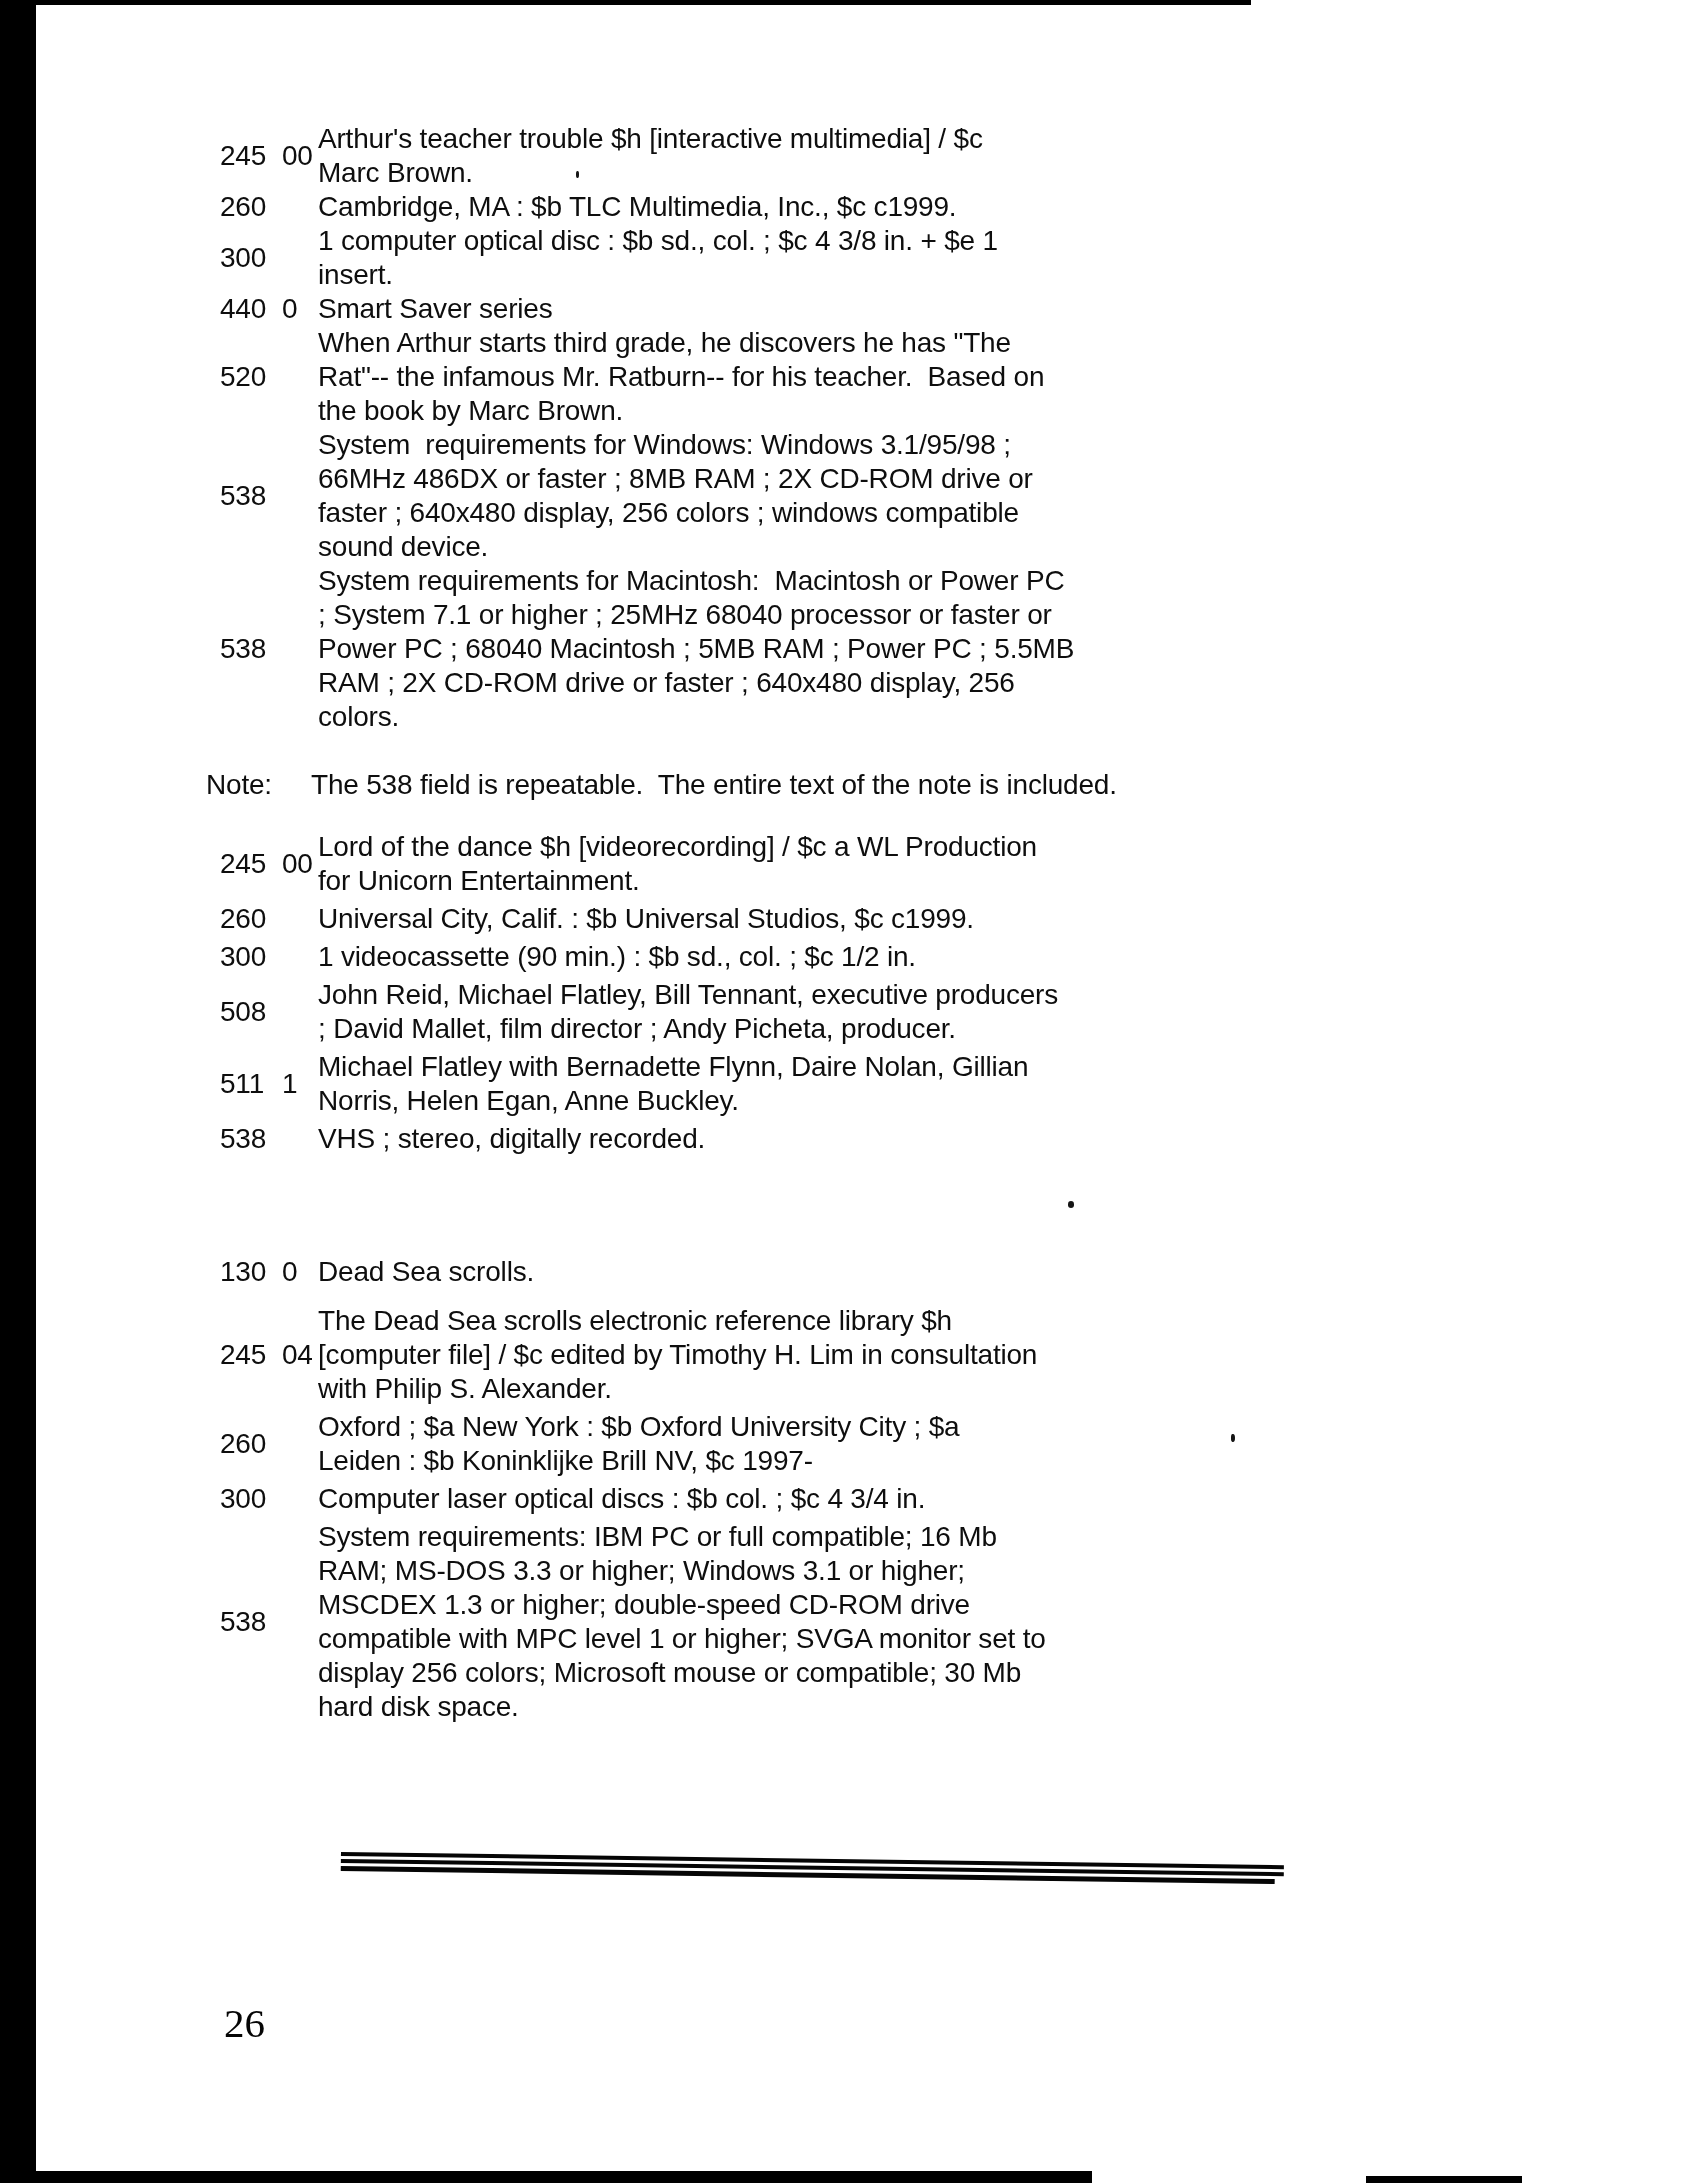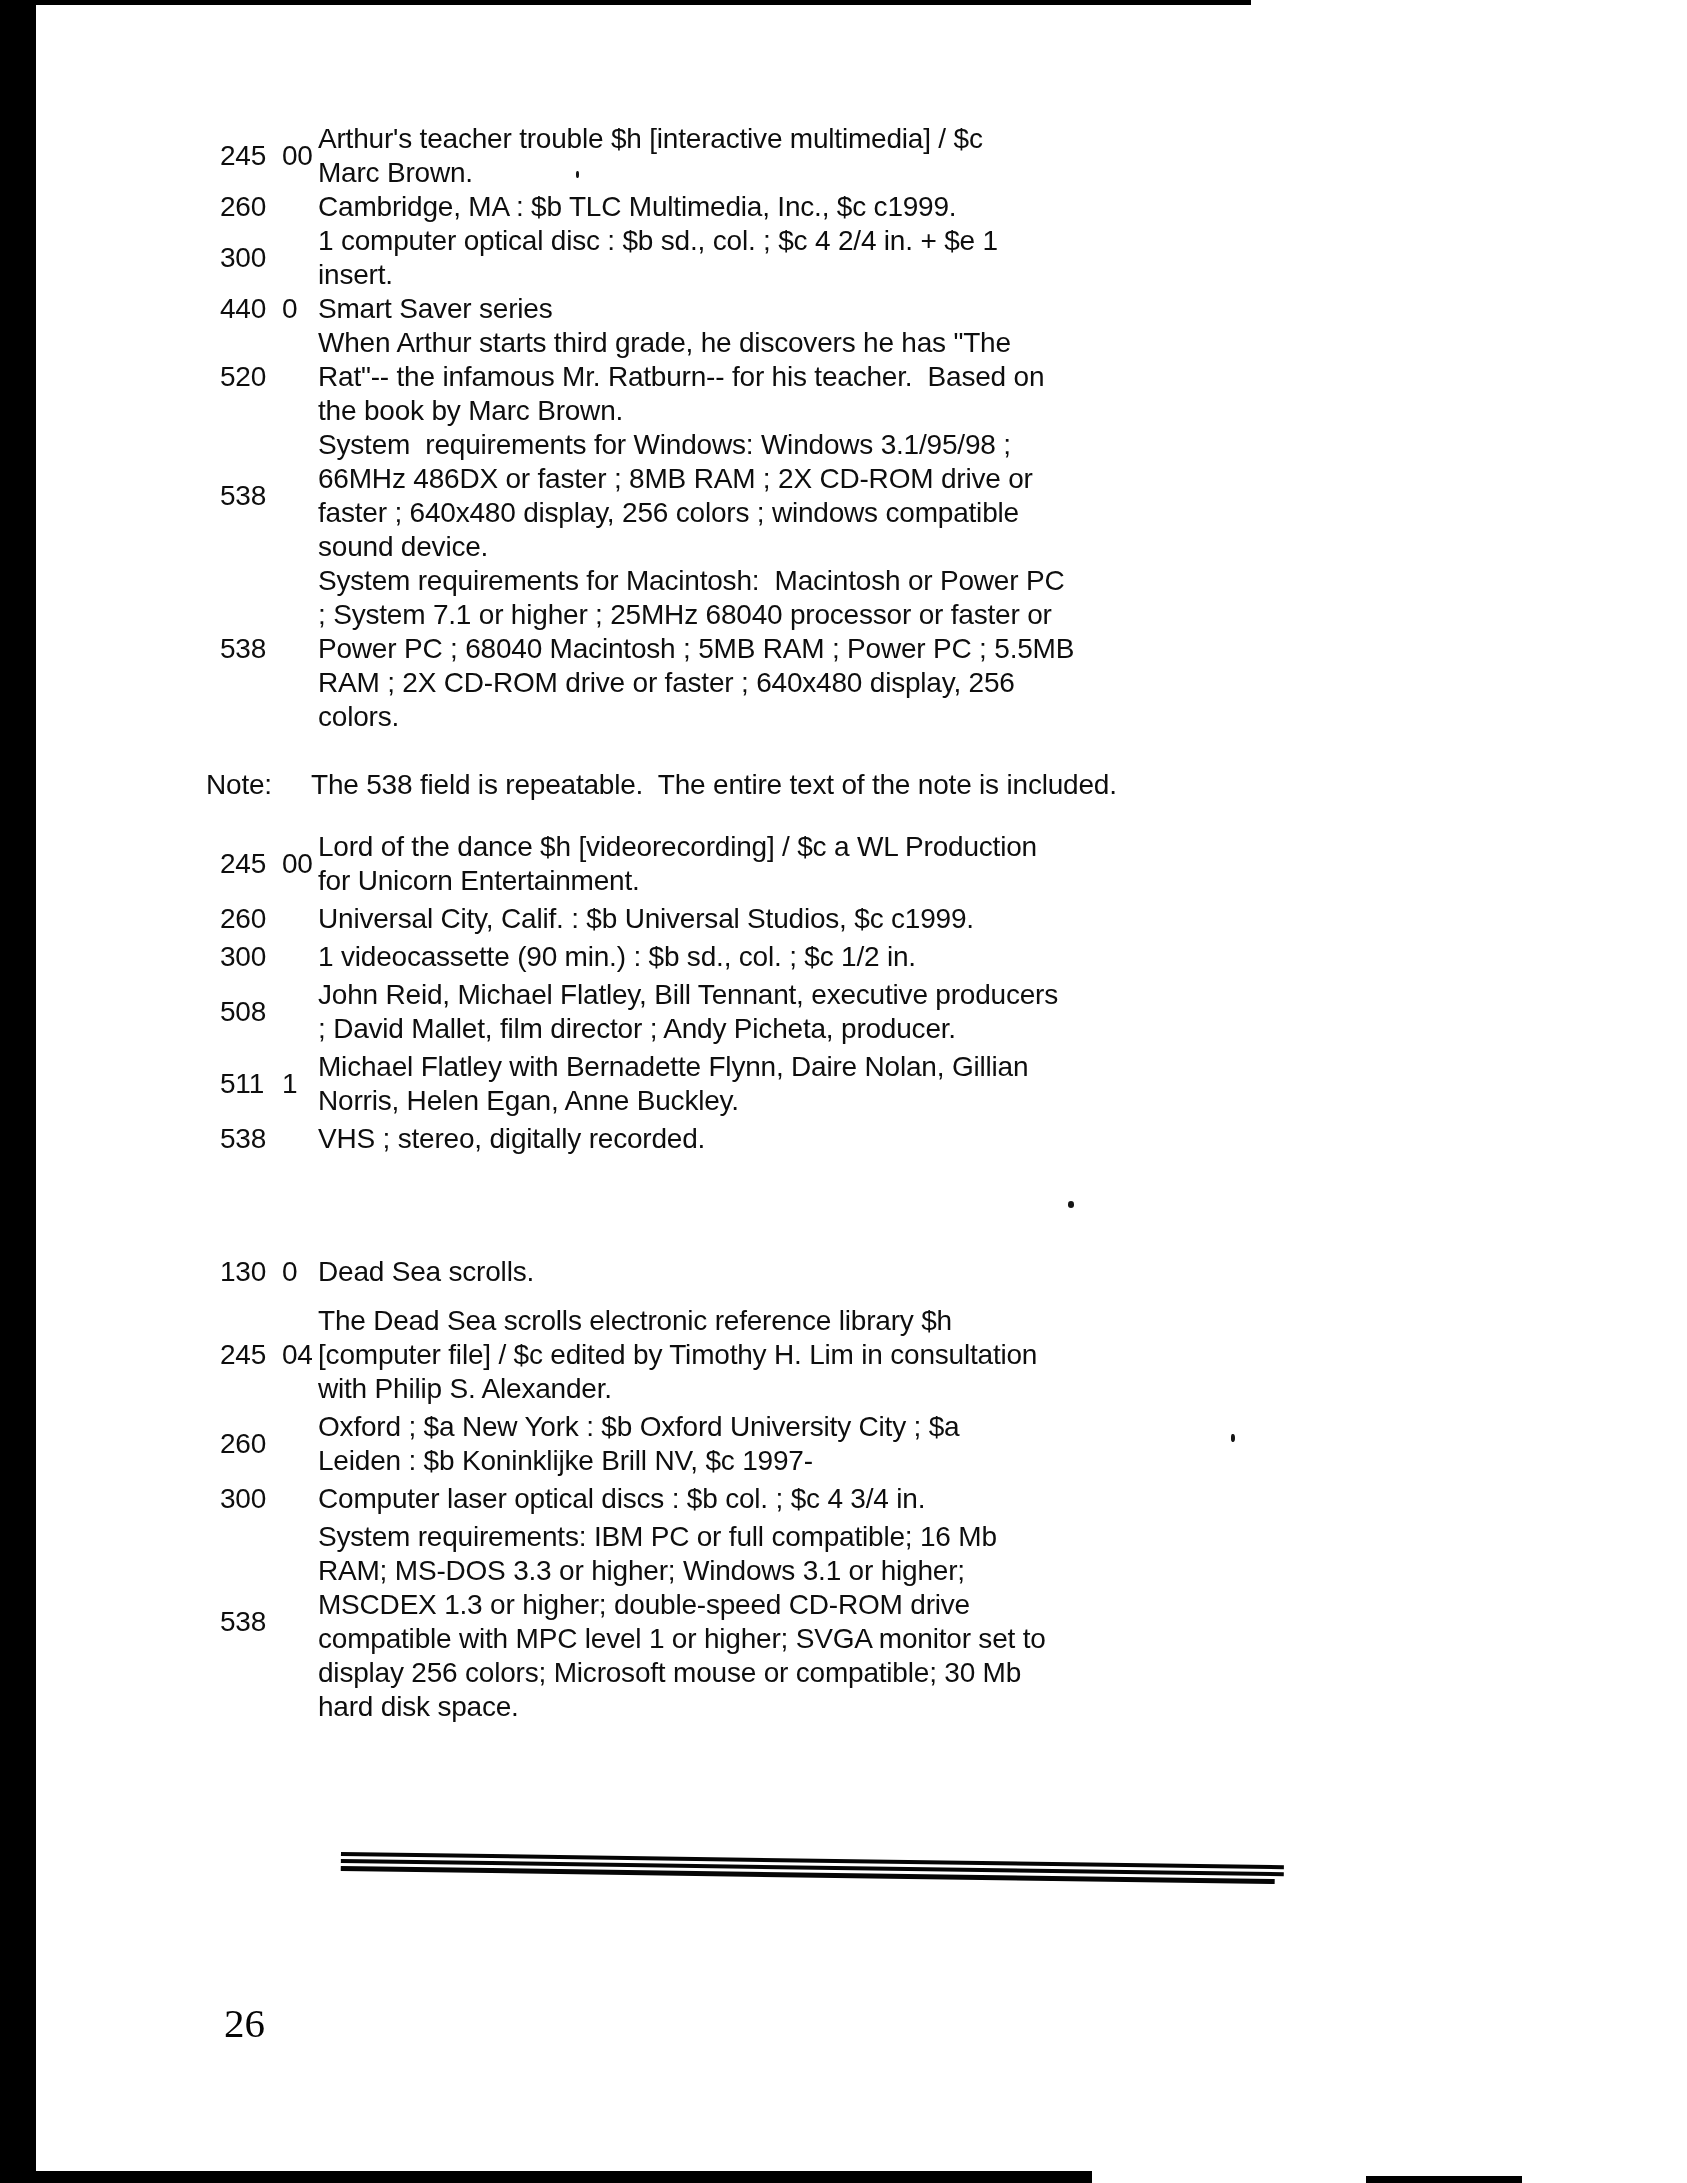--- a/index.html
+++ b/index.html
@@ -85,21 +85,21 @@
           <span class="tag">260</span>
           <span class="ind"></span>
           <div class="lines">
             <div class="line">Cambridge, MA : $b TLC Multimedia, Inc., $c c1999.</div>
           </div>
         </div>
         <div class="field f2 center-tag">
           <span class="tag">300</span>
           <span class="ind"></span>
           <div class="lines">
-            <div class="line">1 computer optical disc : $b sd., col. ; $c 4 2/4 in. + $e 1</div>
+            <div class="line">1 computer optical disc : $b sd., col. ; $c 4 3/8 in. + $e 1</div>
             <div class="line">insert.</div>
           </div>
         </div>
         <div class="field f3">
           <span class="tag">440</span>
           <span class="ind">0</span>
           <div class="lines">
             <div class="line">Smart Saver series</div>
           </div>
         </div>

